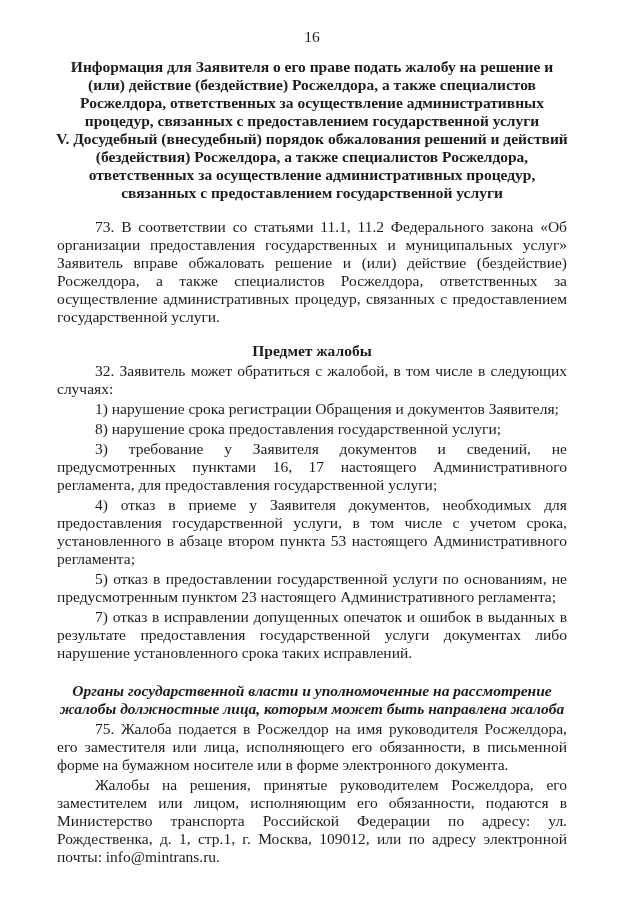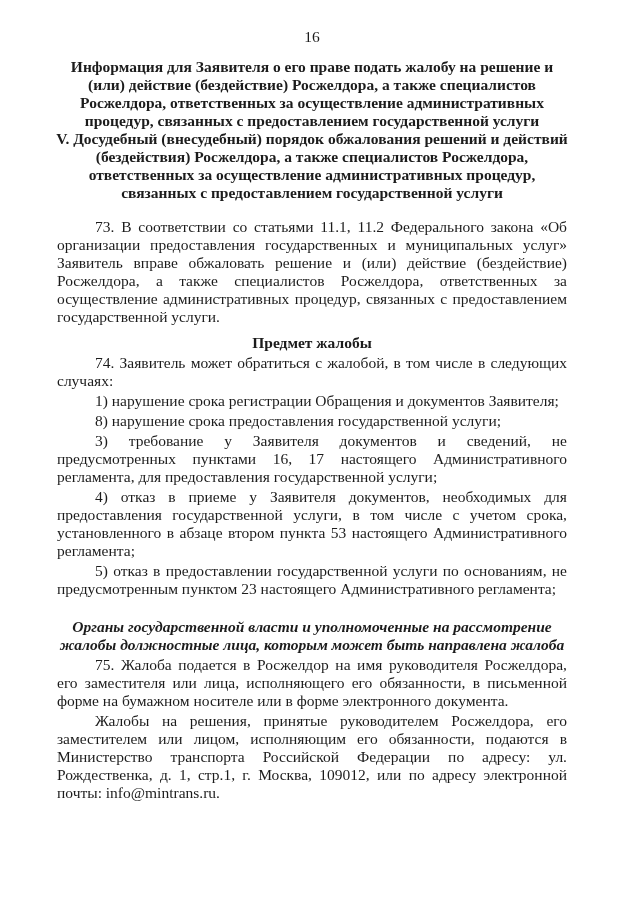--- a/index.html
+++ b/index.html
@@ -26,21 +26,21 @@
   }
   .hd {
     font-weight: bold;
     text-align: center;
     margin: 0;
   }
   .hd-v {
     margin-bottom: 16px;
   }
   .hd-subject {
-    margin-top: 8px;
+    margin-top: 16px;
     font-family: Liberation Serif, serif;
   }
   .hd-authorities {
     margin-top: 20px;
     font-style: italic;
   }
   .para {
     margin: 2px;
     text-align: justify;
     text-indent: 38px;
@@ -54,27 +54,28 @@
   <div class="pagenum">16</div>
 
   <div class="hd">Информация для Заявителя о его праве подать жалобу на решение и (или) действие (бездействие) Росжелдора, а также специалистов Росжелдора, ответственных за осуществление административных процедур, связанных с предоставлением государственной услуги</div>
 
   <div class="hd hd-v">V. Досудебный (внесудебный) порядок обжалования решений и действий (бездействия) Росжелдора, а также специалистов Росжелдора,  ответственных за осуществление административных процедур, связанных с предоставлением государственной услуги</div>
 
   <p class="para">73. В соответствии со статьями 11.1, 11.2 Федерального закона «Об организации предоставления государственных и муниципальных услуг» Заявитель вправе обжаловать решение и (или) действие (бездействие) Росжелдора, а также специалистов Росжелдора, ответственных за осуществление административных процедур, связанных с предоставлением государственной услуги.</p>
 
   <div class="hd hd-subject">Предмет жалобы</div>
 
-  <p class="para">74. Заявитель может обратиться с жалобой, в том числе в следующих случаях:</p>
+  <p class="para">32. Заявитель может обратиться с жалобой, в том числе в следующих случаях:</p>
 
   <p class="para">1) нарушение срока регистрации Обращения и документов Заявителя;</p>
   <p class="para">8) нарушение срока предоставления государственной услуги;</p>
   <p class="para">3) требование у Заявителя документов и сведений, не предусмотренных пунктами 16, 17 настоящего Административного регламента, для предоставления государственной услуги;</p>
   <p class="para">4) отказ в приеме у Заявителя документов, необходимых для предоставления государственной услуги, в том числе с учетом срока, установленного в абзаце втором пункта 53 настоящего Административного регламента;</p>
   <p class="para">5) отказ в предоставлении государственной услуги по основаниям, не предусмотренным пунктом 23 настоящего Административного регламента;</p>
+  <p class="para">7) отказ в исправлении допущенных опечаток и ошибок в выданных в результате предоставления государственной услуги документах либо нарушение установленного срока таких исправлений.</p>
 
   <div class="hd hd-authorities">Органы государственной власти и уполномоченные на рассмотрение жалобы должностные лица, которым может быть направлена жалоба</div>
 
   <p class="para">75. Жалоба подается в Росжелдор на имя руководителя Росжелдора, его заместителя или лица, исполняющего его обязанности, в письменной форме на бумажном носителе или в форме электронного документа.</p>
 
   <p class="para">Жалобы на решения, принятые руководителем Росжелдора, его заместителем или лицом, исполняющим его обязанности, подаются в Министерство транспорта Российской Федерации по адресу: ул. Рождественка, д. 1, стр.1, г. Москва, 109012, или по адресу электронной почты: info@mintrans.ru.</p>
 
 </div>
 
 </body></html>

